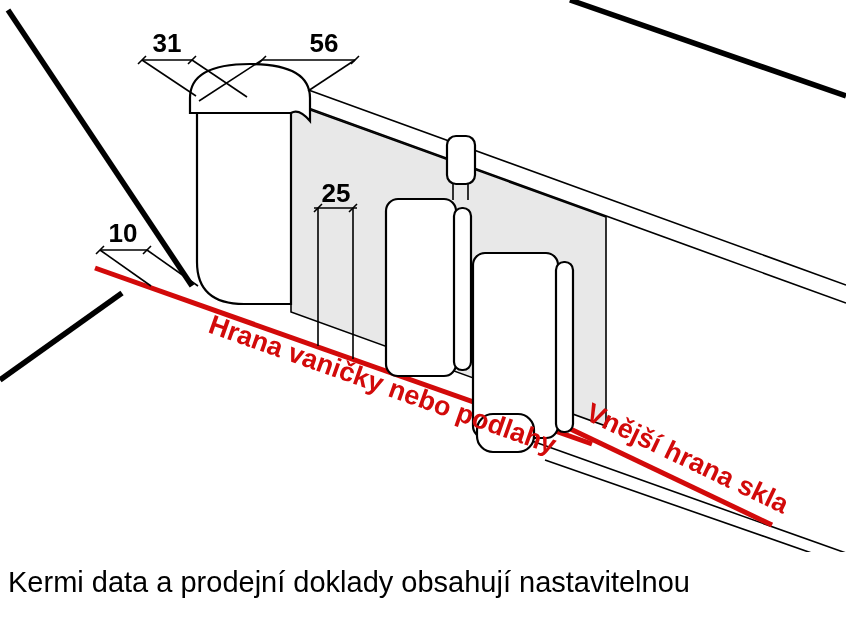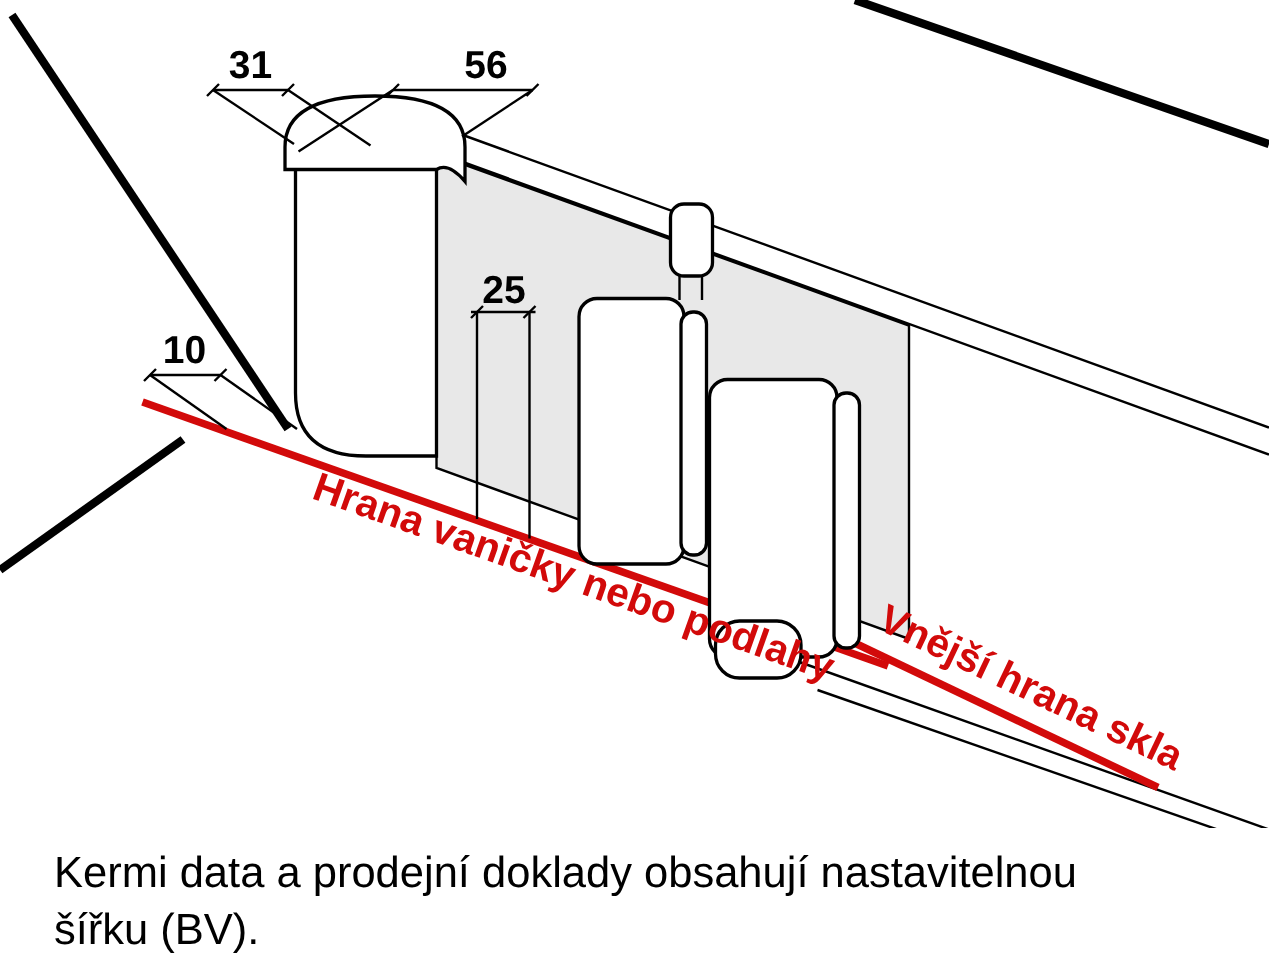--- a/index.html
+++ b/index.html
@@ -28,21 +28,20 @@
     font-family: "Liberation Sans", sans-serif;
     font-weight: 700;
     font-size: 27px;
   }
   .red-line { stroke-width: 5; fill: none; }
   .caption {
     padding: 12px 12px 0 8px;
     font-size: 29px;
     line-height: 1.3;
     color: #000000;
-    margin-left: 28px;
   }
 </style>
 </head>
 <body>
 
 <div>
   <svg width="846" height="552" viewBox="0 0 846 552" xmlns="http://www.w3.org/2000/svg">
 
     <line class="ink thick" x1="8" y1="10" x2="192" y2="286"></line>
     <line class="ink thick" x1="0" y1="380" x2="122" y2="293"></line>
@@ -110,15 +109,14 @@
       <line class="ink thin" x1="147" y1="250" x2="198" y2="286"></line>
       <text class="dim-num" x="123" y="242">10</text>
     </g>
 
     <path class="ink thin" d="M138 64 L146 56 M188 64 L196 56 M258 64 L266 56 M351 64 L359 56
              M314 212 L322 204 M349 212 L357 204 M96 254 L104 246 M143 254 L151 246"></path>
   </svg>
 
   <div class="caption">
     <div>Kermi data a prodejní doklady obsahují nastavitelnou</div>
-    <div>šířku (BV).</div>
   </div>
 </div>
 
 </body></html>

